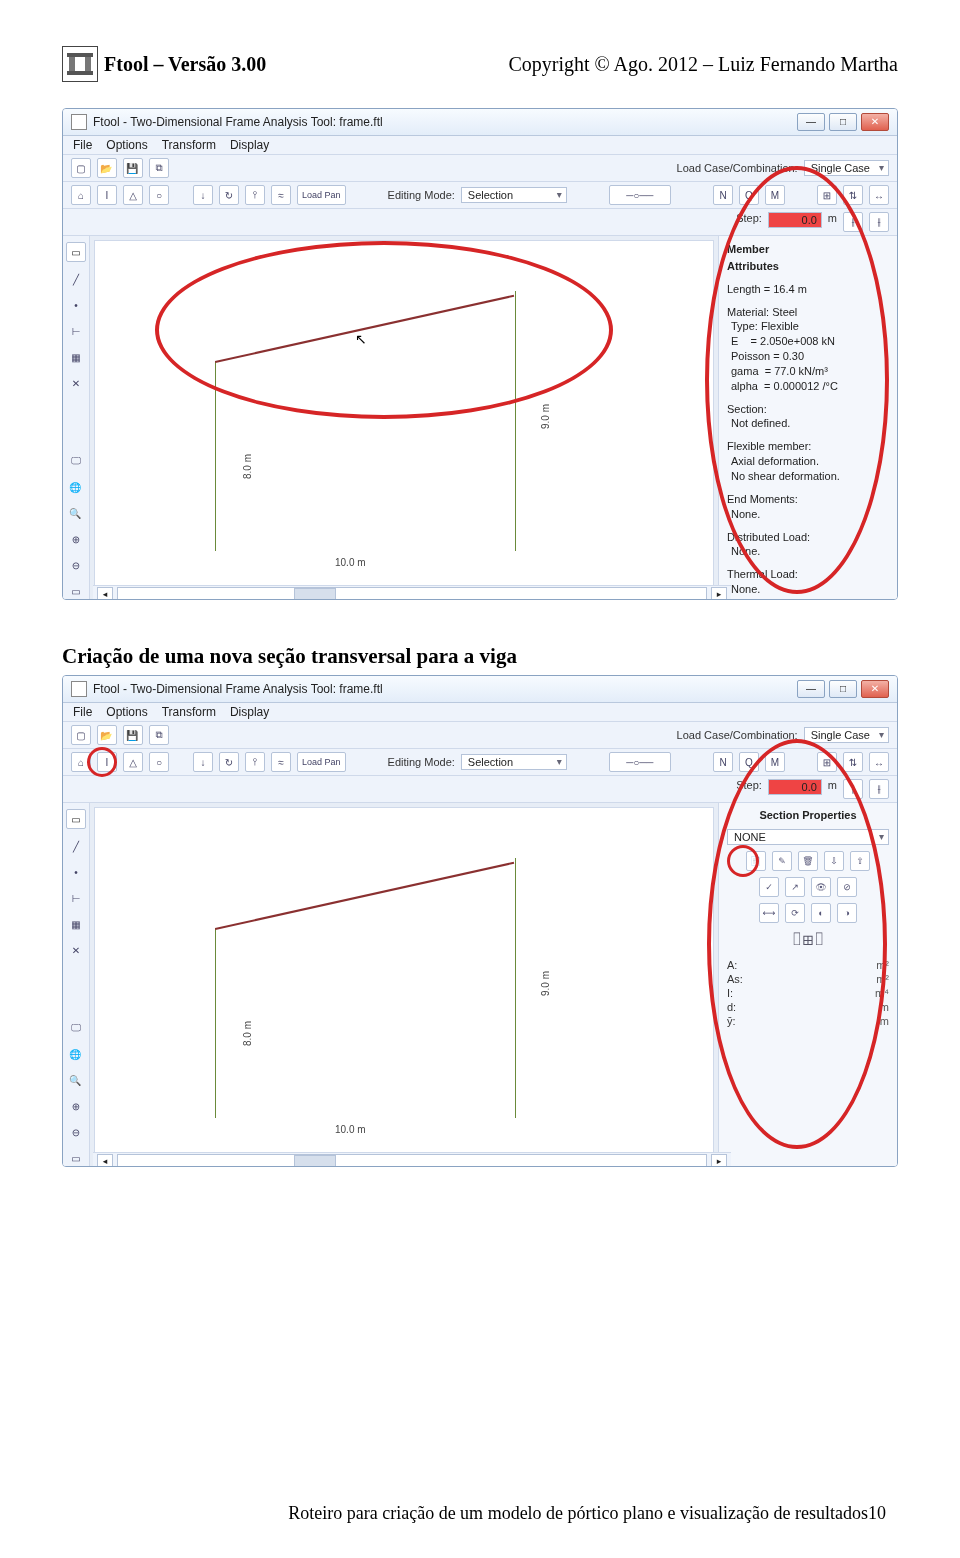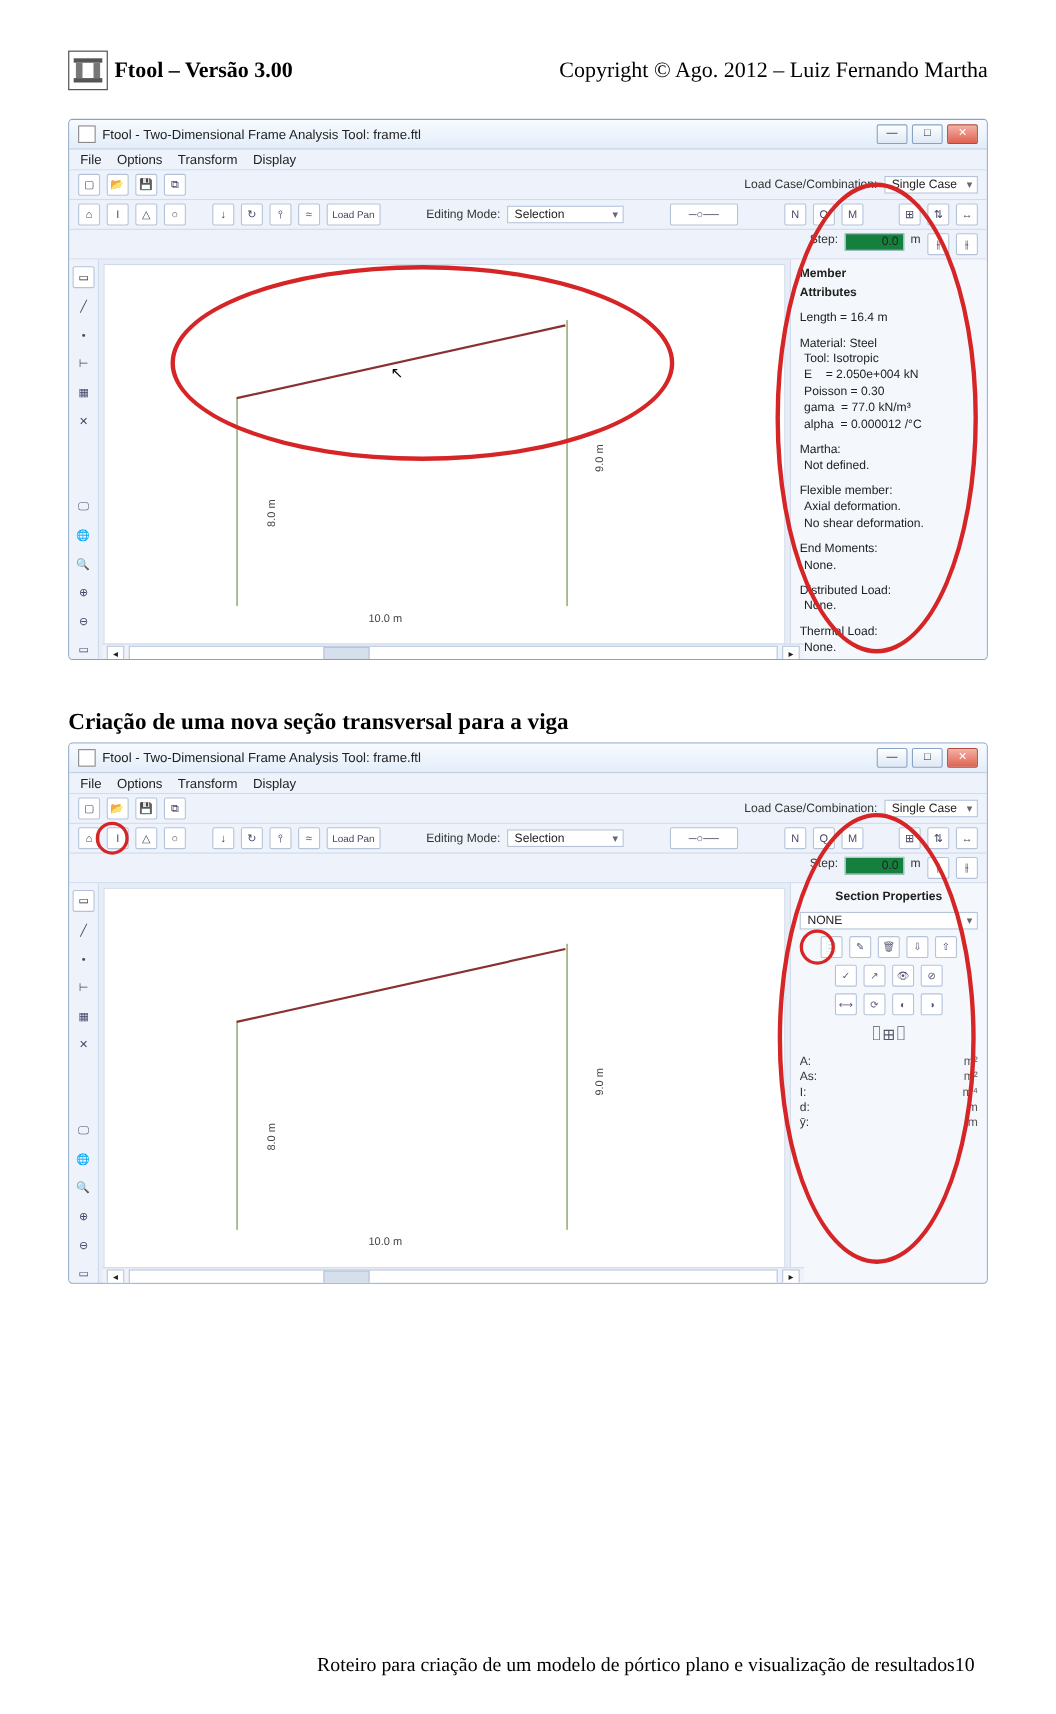--- a/index.html
+++ b/index.html
@@ -24,21 +24,21 @@
 .wb.cls{background:linear-gradient(#f3b1a6,#e0614f);color:#fff;border-color:#b24a3a}
 .menubar{display:flex;gap:14px;padding:2px 10px;background:#eef3fb;border-bottom:1px solid #cfd9ea;font-size:12px}
 .toolbar{display:flex;align-items:center;padding:3px 8px;gap:6px;background:#eef3fb;border-bottom:1px solid #cfd9ea}
 .tbtn{width:18px;height:18px;border:1px solid #b5c3d9;background:#fff;border-radius:2px;display:flex;align-items:center;justify-content:center;font-size:10px;color:#446}
 .tbtn.txt{width:auto;padding:0 4px;font-size:9px}
 .spacer{flex:1}
 .lbl{font-size:11px;color:#333;white-space:nowrap}
 .sel{border:1px solid #b5c3d9;background:#fff;padding:1px 18px 1px 6px;font-size:11px;position:relative}
 .sel:after{content:"▾";position:absolute;right:4px;top:1px;color:#667;font-size:10px}
 .row3{display:flex;align-items:flex-start;gap:6px;padding:3px 8px;background:#eef3fb;border-bottom:1px solid #cfd9ea}
-.stepbox{border:1px solid #b5c3d9;background:#15803d;padding:1px 4px;width:44px;text-align:right;font-size:11px}
+.stepbox{border:1px solid #b5c3d9;background:#ef4444;padding:1px 4px;width:44px;text-align:right;font-size:11px}
 .body{display:flex;background:#e7edf6}
 .ltools{width:26px;background:#eef3fb;border-right:1px solid #cfd9ea;padding:6px 0;display:flex;flex-direction:column;align-items:center;gap:8px}
 .lt{width:18px;height:18px;border:1px solid #b5c3d9;background:#fff;border-radius:2px;font-size:10px;display:flex;align-items:center;justify-content:center}
 .lt.plain{border:none;background:transparent;color:#446}
 .canvas{flex:1;background:#fff;position:relative;margin:4px;border:1px solid #cfd9ea}
 .canvas .dim{position:absolute;font-size:10px;color:#444}
 .canvas .beam{position:absolute;border-top:2px solid #8a3030}
 .canvas .colline{position:absolute;border-left:1px solid #6a8a3a}
 .canvas .arrowcursor{position:absolute;font-size:14px;color:#000}
 .annot-ellipse{position:absolute;border:4px solid #d62526;border-radius:50%}
@@ -169,28 +169,28 @@
       </div>
 
       <div class="rpanel">
         <div class="blk">
           <div class="hd">Member</div>
           <div class="hd">Attributes</div>
         </div>
         <div class="blk">Length = 16.4 m</div>
         <div class="blk">
           <div>Material: Steel</div>
-          <div class="sub">Tool: Isotropic</div>
-          <div class="sub"><span>E</span>&nbsp;&nbsp;&nbsp;&nbsp;<span>= 2.050e+004 kN</span></div>
+          <div class="sub">Type: Flexible</div>
+          <div class="sub"><span>E</span>&nbsp;&nbsp;&nbsp;&nbsp;<span>= 2.050e+008 kN</span></div>
           <div class="sub"><span>Poisson</span>&nbsp;<span>= 0.30</span></div>
           <div class="sub"><span>gama</span>&nbsp;&nbsp;<span>= 77.0 kN/m³</span></div>
           <div class="sub"><span>alpha</span>&nbsp;&nbsp;<span>= 0.000012 /°C</span></div>
         </div>
         <div class="blk">
-          <div>Martha:</div>
+          <div>Section:</div>
           <div class="sub">Not defined.</div>
         </div>
         <div class="blk">
           <div>Flexible member:</div>
           <div class="sub">Axial deformation.</div>
           <div class="sub">No shear deformation.</div>
         </div>
         <div class="blk">
           <div>End Moments:</div>
           <div class="sub">None.</div>

